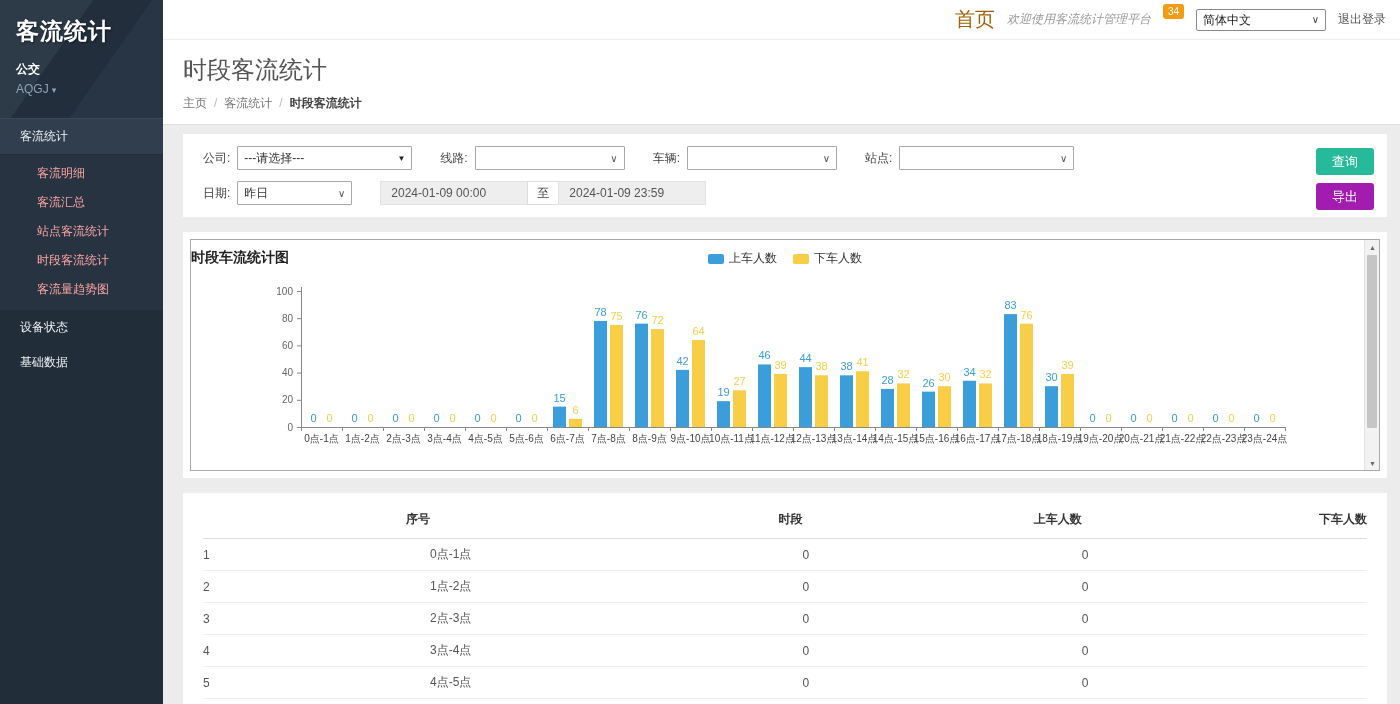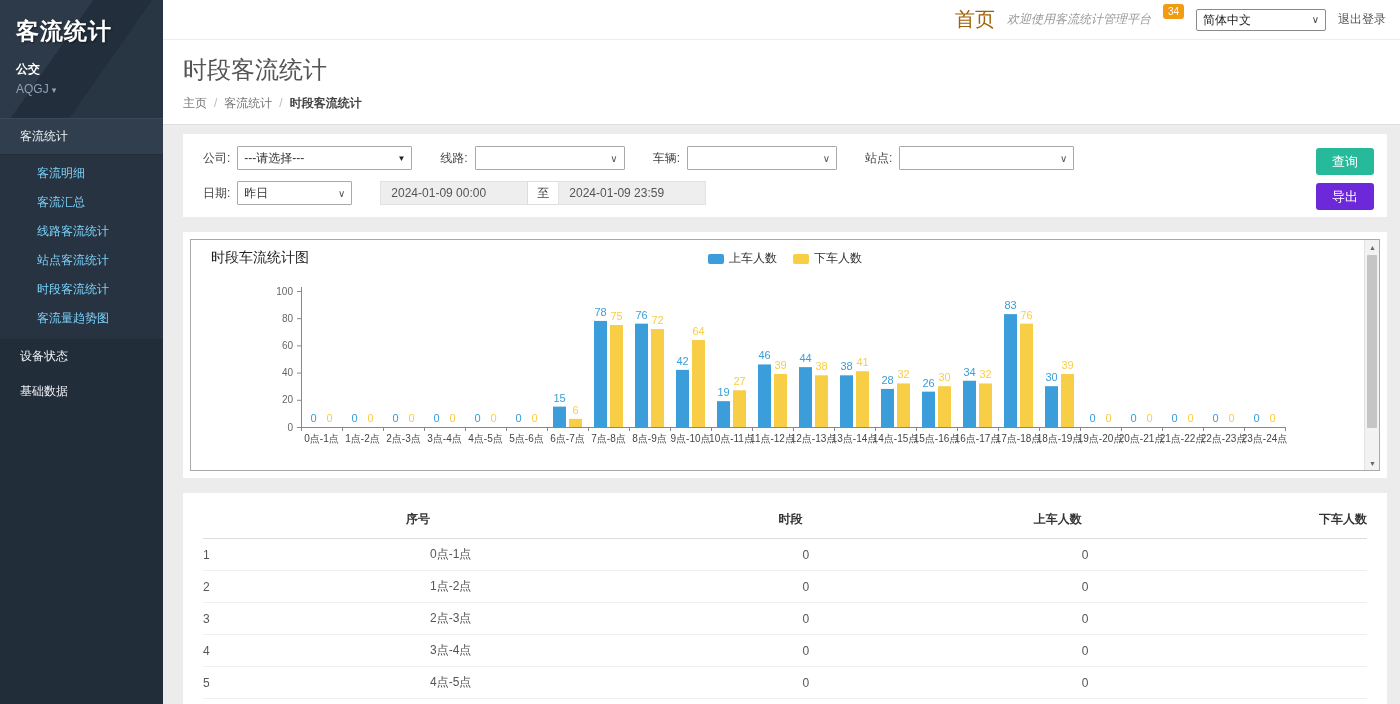--- a/index.html
+++ b/index.html
@@ -9,21 +9,21 @@
   
   .sidebar { width:163px; min-width:163px; height:704px; background:#222d3a; color:#fff; }
   .brand { height:118px; padding:16px 14px 0 16px; background:linear-gradient(125deg, rgba(255,255,255,0.045) 0%, rgba(255,255,255,0.045) 38%, rgba(0,0,0,0.06) 38%, rgba(0,0,0,0.06) 62%, rgba(255,255,255,0.02) 62%), #243140; }
   .brand-title { font-size:23px; font-weight:bold; letter-spacing:1px; text-shadow:1px 1px 2px rgba(0,0,0,.5); }
   .brand-org { margin-top:14px; font-size:12px; font-weight:bold; }
   .brand-user { margin-top:4px; font-size:12px; color:#8fa3b0; }
   .brand-user .arr { font-size:9px; margin-left:3px; }
   .menu-section { padding:9px 12px 9px 20px; font-size:12px; color:#eef3f6; cursor:pointer; }
   .menu-section.active { background:#303e4d; border-top:1px solid rgba(255,255,255,.06); border-bottom:1px solid rgba(0,0,0,.25); }
   .submenu { background:#273341; padding:4px 0 6px 0; }
-  .submenu-item { padding:6px 10px 6px 37px; font-size:12px; color:#7dd3fc; cursor:pointer; }
+  .submenu-item { padding:6px 10px 6px 37px; font-size:12px; color:#fca5a5; cursor:pointer; }
 
   
   .main { flex:1; display:flex; flex-direction:column; height:704px; overflow:hidden; }
 
   .topbar { height:40px; background:#fff; border-bottom:1px solid #ededed; display:flex; align-items:center; justify-content:flex-end; gap:12px; padding-right:14px; }
   .home-link { color:#a16207; font-size:20px; cursor:pointer; }
   .welcome { color:#999; font-size:12px;font-style:italic; }
   .badge { background:#f39c12; color:#fff; font-size:10px; padding:2px 5px; border-radius:3px; transform:translateY(-8px); }
   .lang-wrap { position:relative; display:inline-block; }
   .lang-wrap select { width:130px; height:22px; font-size:12px; border:1px solid #8a8a8a; border-radius:2px; background:#fff; appearance:none; -webkit-appearance:none; padding:0 20px 0 6px; color:#222; }
@@ -50,26 +50,26 @@
   .sel select { appearance:none; -webkit-appearance:none; height:24px; border:1px solid #a9a9a9; background:#fff; font-size:12px; color:#333; padding:0 22px 0 6px; border-radius:1px; }
   .sel::after { position:absolute; right:7px; top:50%; transform:translateY(-50%); pointer-events:none; }
   .sel.tri::after { content:"▼"; font-size:8px; color:#222; }
   .sel.chev::after { content:"∨"; font-size:10px; color:#555; }
   .w175 select { width:175px; } .w150 select { width:150px; } .w115 select { width:115px; }
   .date-input { height:24px; width:148px; background:#eee; border:1px solid #e2e2e2; color:#555; font-size:12px; padding:0 10px; font-family:inherit; }
   .date-sep { height:24px; border:1px solid #ddd; background:#fff; padding:0 9px; display:flex; align-items:center; color:#444; margin:0 -1px; }
   .btn-col { position:absolute; right:13px; top:14px; display:flex; flex-direction:column; gap:8px; }
   .btn { width:58px; height:27px; border:none; border-radius:3px; color:#fff; font-size:13px; cursor:pointer; font-family:inherit; }
   .btn-query { background:#26b99a; }
-  .btn-export { background:#6d28d9; }
+  .btn-export { background:#a21caf; }
 
   
   .chart-panel { margin-top:15px; padding:7px; }
   .chart-box { position:relative; border:1px solid #aaa; height:232px; overflow:hidden; }
-  .chart-title { position:absolute; top:9px; left:20px; font-size:14px; font-weight:normal; color:#222; }
+  .chart-title { position:absolute; top:9px; left:0; font-size:14px; font-weight:bold; color:#222; }
   .legend { position:absolute; top:10px; left:50%; transform:translateX(-50%); display:flex; gap:16px; align-items:center; }
   .legend-item { display:flex; align-items:center; gap:5px; }
   .legend-swatch { width:16px; height:10px; border-radius:2px; display:inline-block; }
   .legend-label { font-size:12px; color:#333; }
   .chart-body { position:absolute; top:36px; left:0; right:15px; bottom:0; overflow:hidden; }
   .vscroll { position:absolute; top:0; right:0; bottom:0; width:15px; background:#f2f2f2; border-left:1px solid #e2e2e2; }
   .vscroll .arrow { position:absolute; left:0; width:15px; height:14px; display:flex; align-items:center; justify-content:center; font-size:7px; color:#666; cursor:pointer; }
   .vscroll .arrow.up { top:0; } .vscroll .arrow.down { bottom:0; }
   .vscroll .thumb { position:absolute; left:2px; right:2px; top:15px; bottom:42px; background:#c5c5c5; border-radius:1px; cursor:pointer; }
 
@@ -89,21 +89,20 @@
     <div class="brand">
       <div class="brand-title">客流统计</div>
       <div class="brand-org">公交</div>
       <div class="brand-user"><span>AQGJ</span><span class="arr">▾</span></div>
     </div>
     <div id="sidebar-menu">
         <div class="menu-section active">客流统计</div>
         <div class="submenu">
           <div class="submenu-item">客流明细</div>
           <div class="submenu-item">客流汇总</div>
-          <div class="submenu-item">线路客流统计</div>
           <div class="submenu-item">站点客流统计</div>
           <div class="submenu-item">时段客流统计</div>
           <div class="submenu-item">客流量趋势图</div>
         </div>
         <div class="menu-section">设备状态</div>
         <div class="menu-section">基础数据</div>
       </div>
   </div>
 
   <div class="main">

